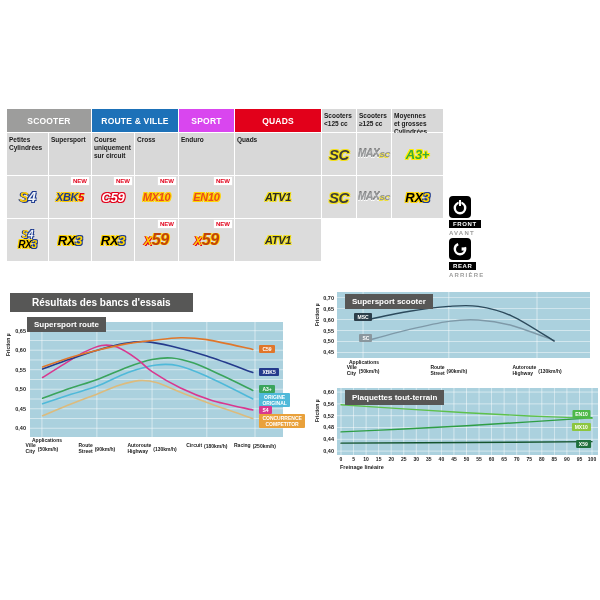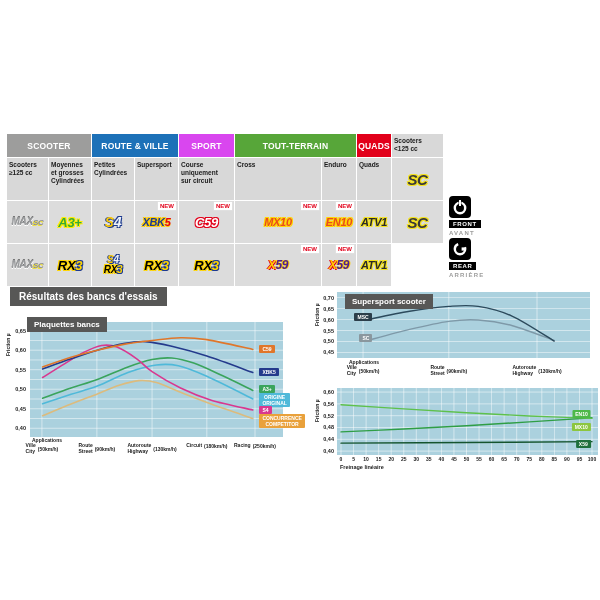--- a/index.html
+++ b/index.html
@@ -1,19 +1,19 @@
 <!DOCTYPE html>
 <html><head>
 <meta charset="utf-8">
 <style>
 html,body{margin:0;padding:0}
 body{width:600px;height:600px;background:#fff;font-family:"Liberation Sans",sans-serif;position:relative;overflow:hidden}
 #stage{position:absolute;inset:0}
 
-#ptable{position:absolute;left:7px;top:134px;display:grid;
+#ptable{position:absolute;left:7px;top:109px;display:grid;
  grid-template-columns:41px 42px 42px 43px 55px 86px 34px 34px 51px;
  grid-template-rows:23px 42px 42px 42px;gap:1px;background:#fff}
 .ghead{display:flex;align-items:center;justify-content:center;color:#fff;font-weight:700;font-size:8.5px;letter-spacing:.2px}
 .sub{background:#d8d8d8;font-size:6.5px;font-weight:700;color:#1a1a1a;padding:3px 2px;white-space:pre-line;line-height:1.25}
 .pcell{background:#dcdcdc;position:relative;display:flex;flex-direction:column;align-items:center;justify-content:center;gap:0}
 .newtag{position:absolute;top:1px;right:2px;background:#fff;color:#e2001a;font-size:6px;font-weight:700;padding:0 2px;line-height:8px;box-shadow:0 0 0 .5px #e3e3e3}
 .lg{display:flex;align-items:baseline;line-height:1}
 .p{font-style:italic;font-weight:900;letter-spacing:-.3px;line-height:1}
 .p-sc{font-size:15px;color:#3a3a38;text-shadow:-1px -1px 0 #f3e11e,1px -1px 0 #f3e11e,-1px 1px 0 #f3e11e,1px 1px 0 #f3e11e}
 .p-max{font-size:10px;color:#97999b;text-shadow:0 1px 0 #fff,0 -1px 0 #777}
@@ -22,29 +22,29 @@
 .p-s4s{font-size:14px;color:#fc0;text-shadow:-1px 0 0 #1d3a8f,1px 1px 0 #1d3a8f}
 .p-s4n{font-size:14px;color:#eef3f8;text-shadow:-1px -1px 0 #1d3a8f,1px -1px 0 #1d3a8f,-1px 1px 0 #1d3a8f,1px 1px 0 #1d3a8f}
 .p-xbk{font-size:11px;color:#1d3a8f;text-shadow:-1px -1px 0 #fc0,1px -1px 0 #fc0,-1px 1px 0 #fc0,1px 1px 0 #fc0}
 .p-xbk5{font-size:11px;color:#e2001a;text-shadow:-1px 0 0 #fc0,0 1px 0 #fc0}
 .p-c59{font-size:13px;color:#fff;text-shadow:-1px -1px 0 #e2001a,1px -1px 0 #e2001a,-1px 1px 0 #e2001a,1px 1px 0 #e2001a}
 .p-mx10,.p-en10{font-size:11px;color:#e94e1b;text-shadow:-1px -1px 0 #ffd500,1px -1px 0 #ffd500,-1px 1px 0 #ffd500,1px 1px 0 #ffd500}
 .p-atv1{font-size:11px;color:#2a2a28;text-shadow:-1px -1px 0 #f3e11e,1px -1px 0 #f3e11e,-1px 1px 0 #f3e11e,1px 1px 0 #f3e11e}
 .p-rx{font-size:13px;color:#000000;text-shadow:-1px -1px 0 #ffd500,1px -1px 0 #ffd500,-1px 1px 0 #ffd500,1px 1px 0 #ffd500}
 .p-rx3n{font-size:13px;color:#ffd500;text-shadow:-1px -1px 0 #1d3a8f,1px -1px 0 #1d3a8f,-1px 1px 0 #1d3a8f,1px 1px 0 #1d3a8f}
 .p-x59x{font-size:12px;color:#fc0;text-shadow:-1px 0 0 #e2001a,1px 1px 0 #e2001a}
-.p-x59n{font-size:12px;color:#4c1d95;text-shadow:-1px 0 0 #fc0,1px 0 0 #fc0}
+.p-x59n{font-size:16px;color:#c2410c;text-shadow:-1px 0 0 #fc0,1px 0 0 #fc0}
 .stack2 .p{font-size:10px}
 
 .axle{position:absolute;display:flex;flex-direction:column;align-items:flex-start;gap:2px}
 .axle-tag{background:#000;color:#fff;font-size:6px;font-weight:700;padding:1px 4px;letter-spacing:.6px}
 .axle-sub{color:#9d9d9c;font-size:6px;font-weight:700;letter-spacing:1.2px}
 
 .blockhead{position:absolute;background:#575756;color:#fff;font-weight:700;z-index:6;white-space:nowrap}
-#mainhead{left:10px;top:287px;font-size:10px;padding:4px 9px}
+#mainhead{left:10px;top:293px;font-size:10px;padding:4px 22px}
 .charthead{font-size:8px;padding:3px 7px}
 
 .cbg{position:absolute;background:#abd1de}
 .cbg svg{position:absolute;left:0;top:0}
 .yticks{position:absolute}
 .ytick{position:absolute;right:2px;font-size:5.5px;font-weight:700;color:#1a1a1a;transform:translateY(-50%)}
 .ylab{position:absolute;font-size:5px;font-weight:700;color:#1a1a1a;transform:rotate(-90deg);transform-origin:0 0;white-space:nowrap;z-index:3}
 .xlabels{position:absolute}
 .applab{position:absolute;font-size:5px;font-weight:700;color:#1a1a1a;white-space:nowrap}
 .cat{position:absolute;display:flex;align-items:center;gap:2px;transform:translateX(-50%);white-space:nowrap}
@@ -56,21 +56,20 @@
 </style>
 </head>
 <body>
 
 <div id="stage">
 
   <div id="ptable">
       <div class="ghead" style="background: rgb(157, 157, 156); grid-column: span 2;">SCOOTER</div>
       <div class="ghead" style="background: rgb(29, 113, 184); grid-column: span 2;">ROUTE &amp; VILLE</div>
       <div class="ghead" style="background: #d946ef; grid-column: span 1;">SPORT</div>
-      <div class="ghead" style="background: rgb(87, 166, 57); grid-column: span 2;">TOUT-TERRAIN</div>
       <div class="ghead" style="background: rgb(226, 0, 26); grid-column: span 1;">QUADS</div>
       <div class="sub">Scooters
 &lt;125 cc</div>
       <div class="sub">Scooters
 ≥125 cc</div>
       <div class="sub">Moyennes
 et grosses
 Cylindrées</div>
       <div class="sub">Petites
 Cylindrées</div>
@@ -209,21 +208,21 @@
       <rect width="22" height="22" rx="4" fill="#000"></rect>
       <circle cx="11" cy="11" r="5.2" fill="none" stroke="#fff" stroke-width="2.4" stroke-dasharray="25 8" stroke-dashoffset="3"></circle>
       <rect x="12.6" y="9.4" width="3.2" height="3.2" fill="#fff"></rect>
     </svg>
     <span class="axle-tag">REAR</span>
     <span class="axle-sub">ARRIÈRE</span>
   </div>
 
   <div id="mainhead" class="blockhead">Résultats des bancs d'essais</div>
 
-  <div class="blockhead charthead" style="left:27px;top:317px">Plaquettes bancs</div>
+  <div class="blockhead charthead" style="left:27px;top:317px">Supersport route</div>
   <span class="ylab" style="left:5px;top:356px">Friction µ</span>
   <div class="yticks" id="yt0" style="left:8px;top:322px;width:20px;height:115px">
       <span class="ytick" style="top: 8.68401px;">0,65</span>
       <span class="ytick" style="top: 28.2007px;">0,60</span>
       <span class="ytick" style="top: 47.7175px;">0,55</span>
       <span class="ytick" style="top: 67.2342px;">0,50</span>
       <span class="ytick" style="top: 86.7509px;">0,45</span>
       <span class="ytick" style="top: 106.268px;">0,40</span>
     </div>
   <div class="cbg" id="cbg0" style="left:30px;top:322px;width:253px;height:115px">
@@ -358,20 +357,21 @@
       </div>
       <div class="cat" style="left: 200px; top: 6px;">
         <span class="frn">
           <span>Autoroute</span>
           <span>Highway</span>
         </span>
         <span>(130km/h)</span>
       </div>
     </div>
 
+  <div class="blockhead charthead" style="left:345px;top:390px">Plaquettes tout-terrain</div>
   <span class="ylab" style="left:314px;top:422px">Friction µ</span>
   <div class="yticks" id="yt2" style="left:317px;top:388px;width:19px;height:67px">
       <span class="ytick" style="top: 4.06667px;">0,60</span>
       <span class="ytick" style="top: 15.8762px;">0,56</span>
       <span class="ytick" style="top: 27.6857px;">0,52</span>
       <span class="ytick" style="top: 39.4952px;">0,48</span>
       <span class="ytick" style="top: 51.3048px;">0,44</span>
       <span class="ytick" style="top: 63.1143px;">0,40</span>
     </div>
   <div class="cbg" id="cbg2" style="left:337px;top:388px;width:261px;height:67px">

